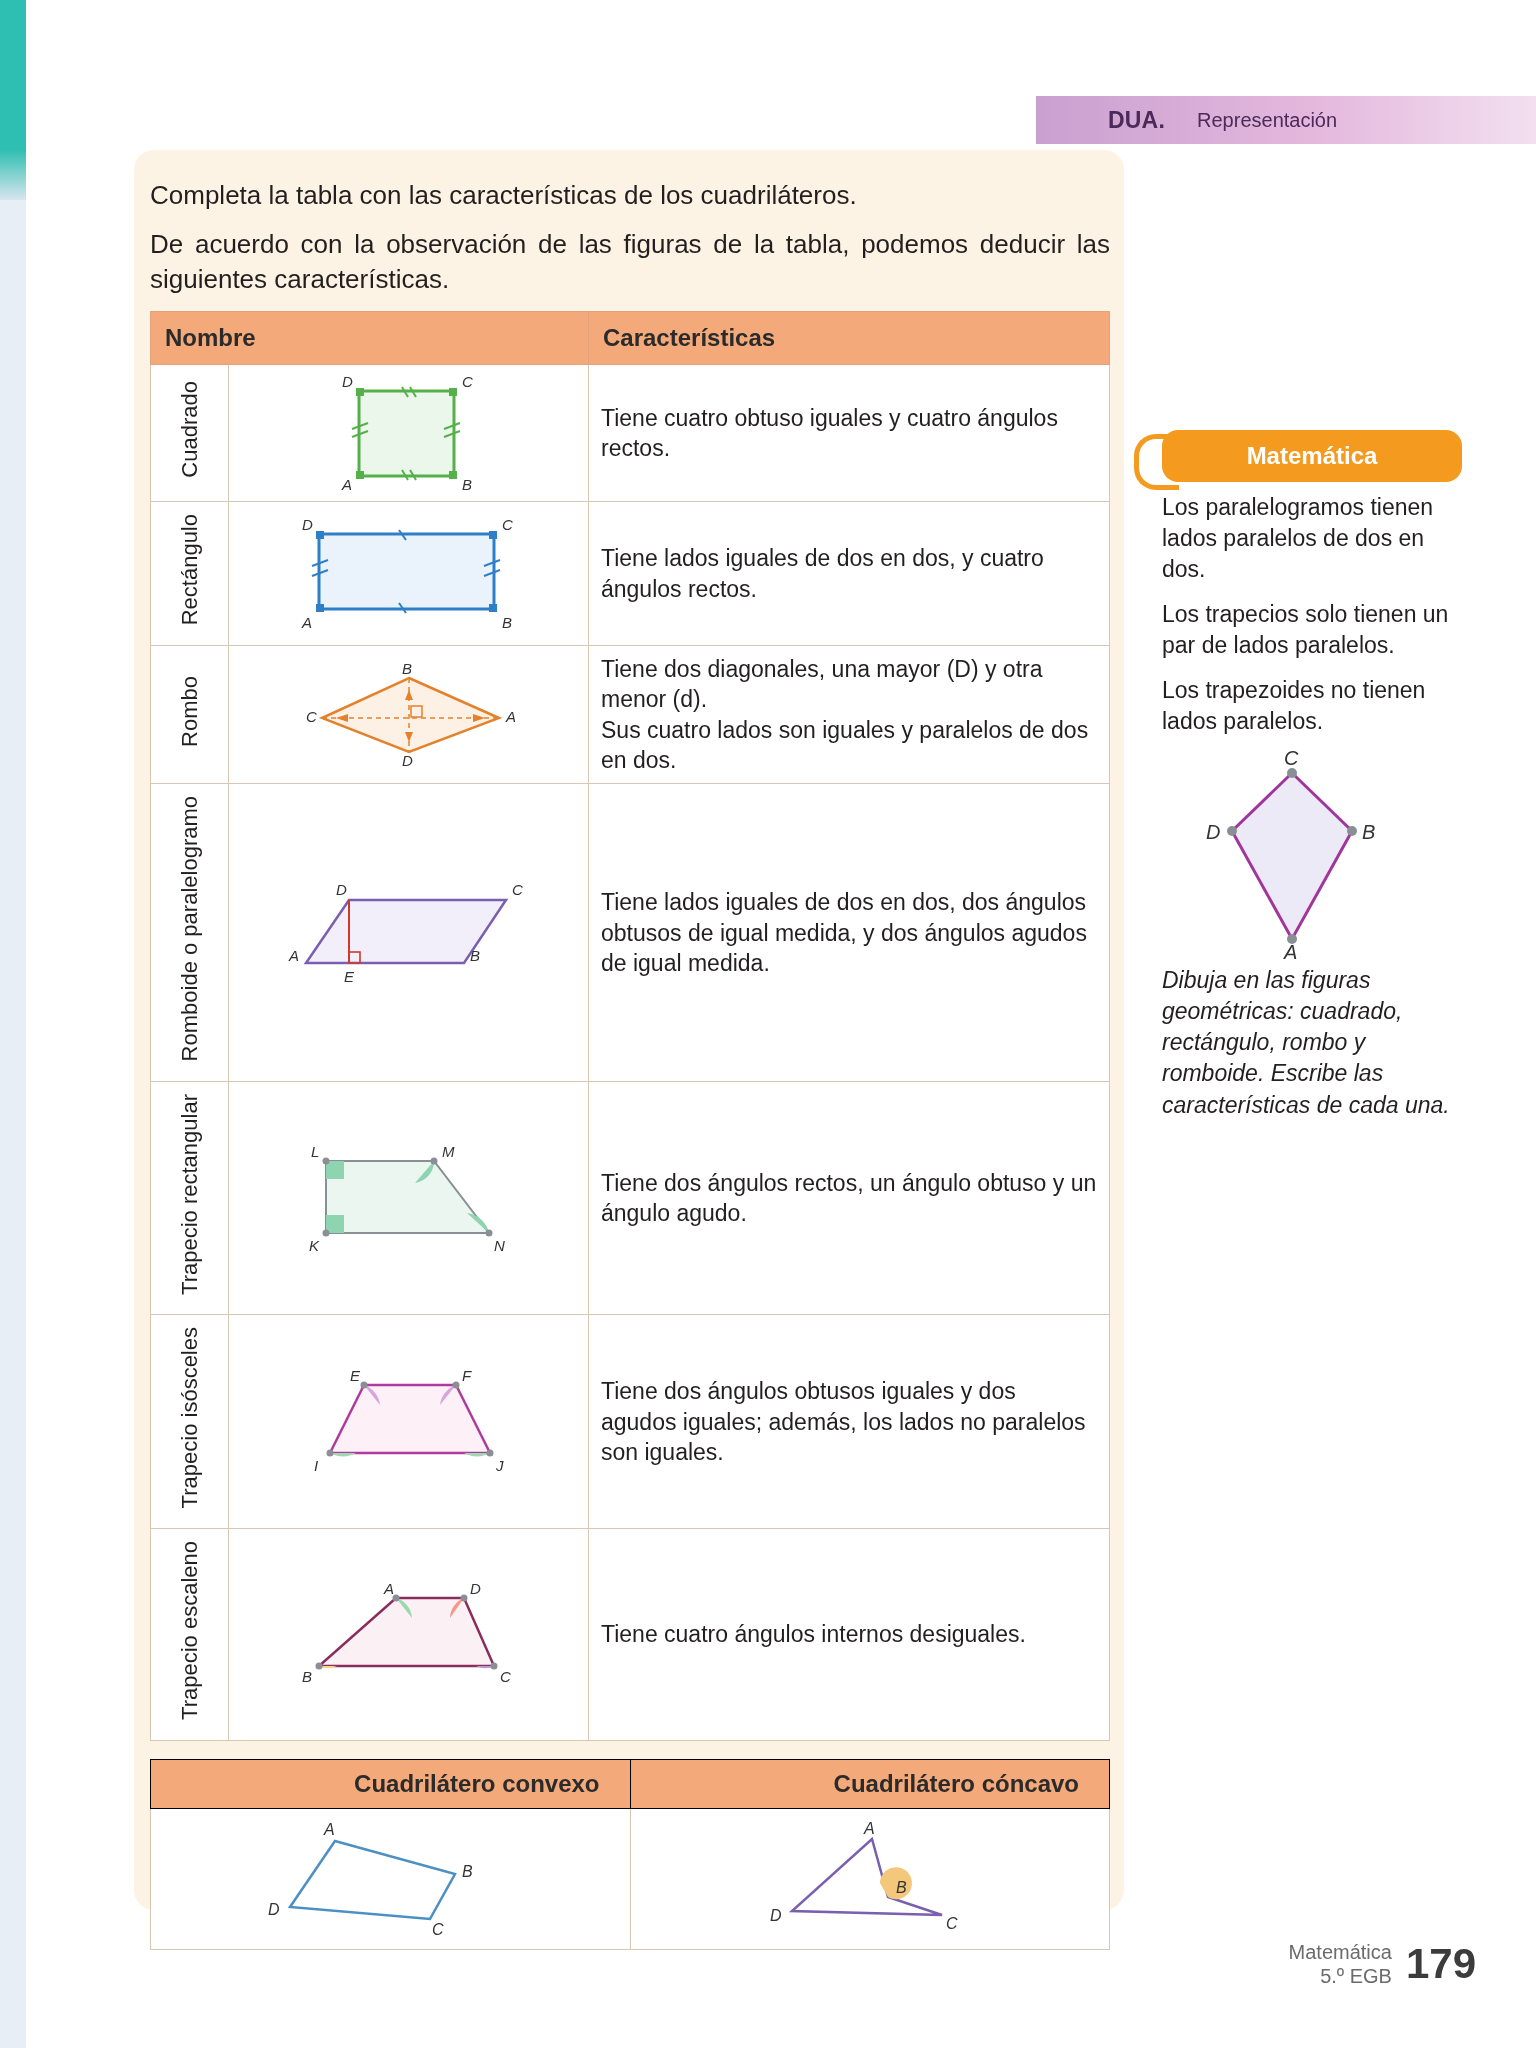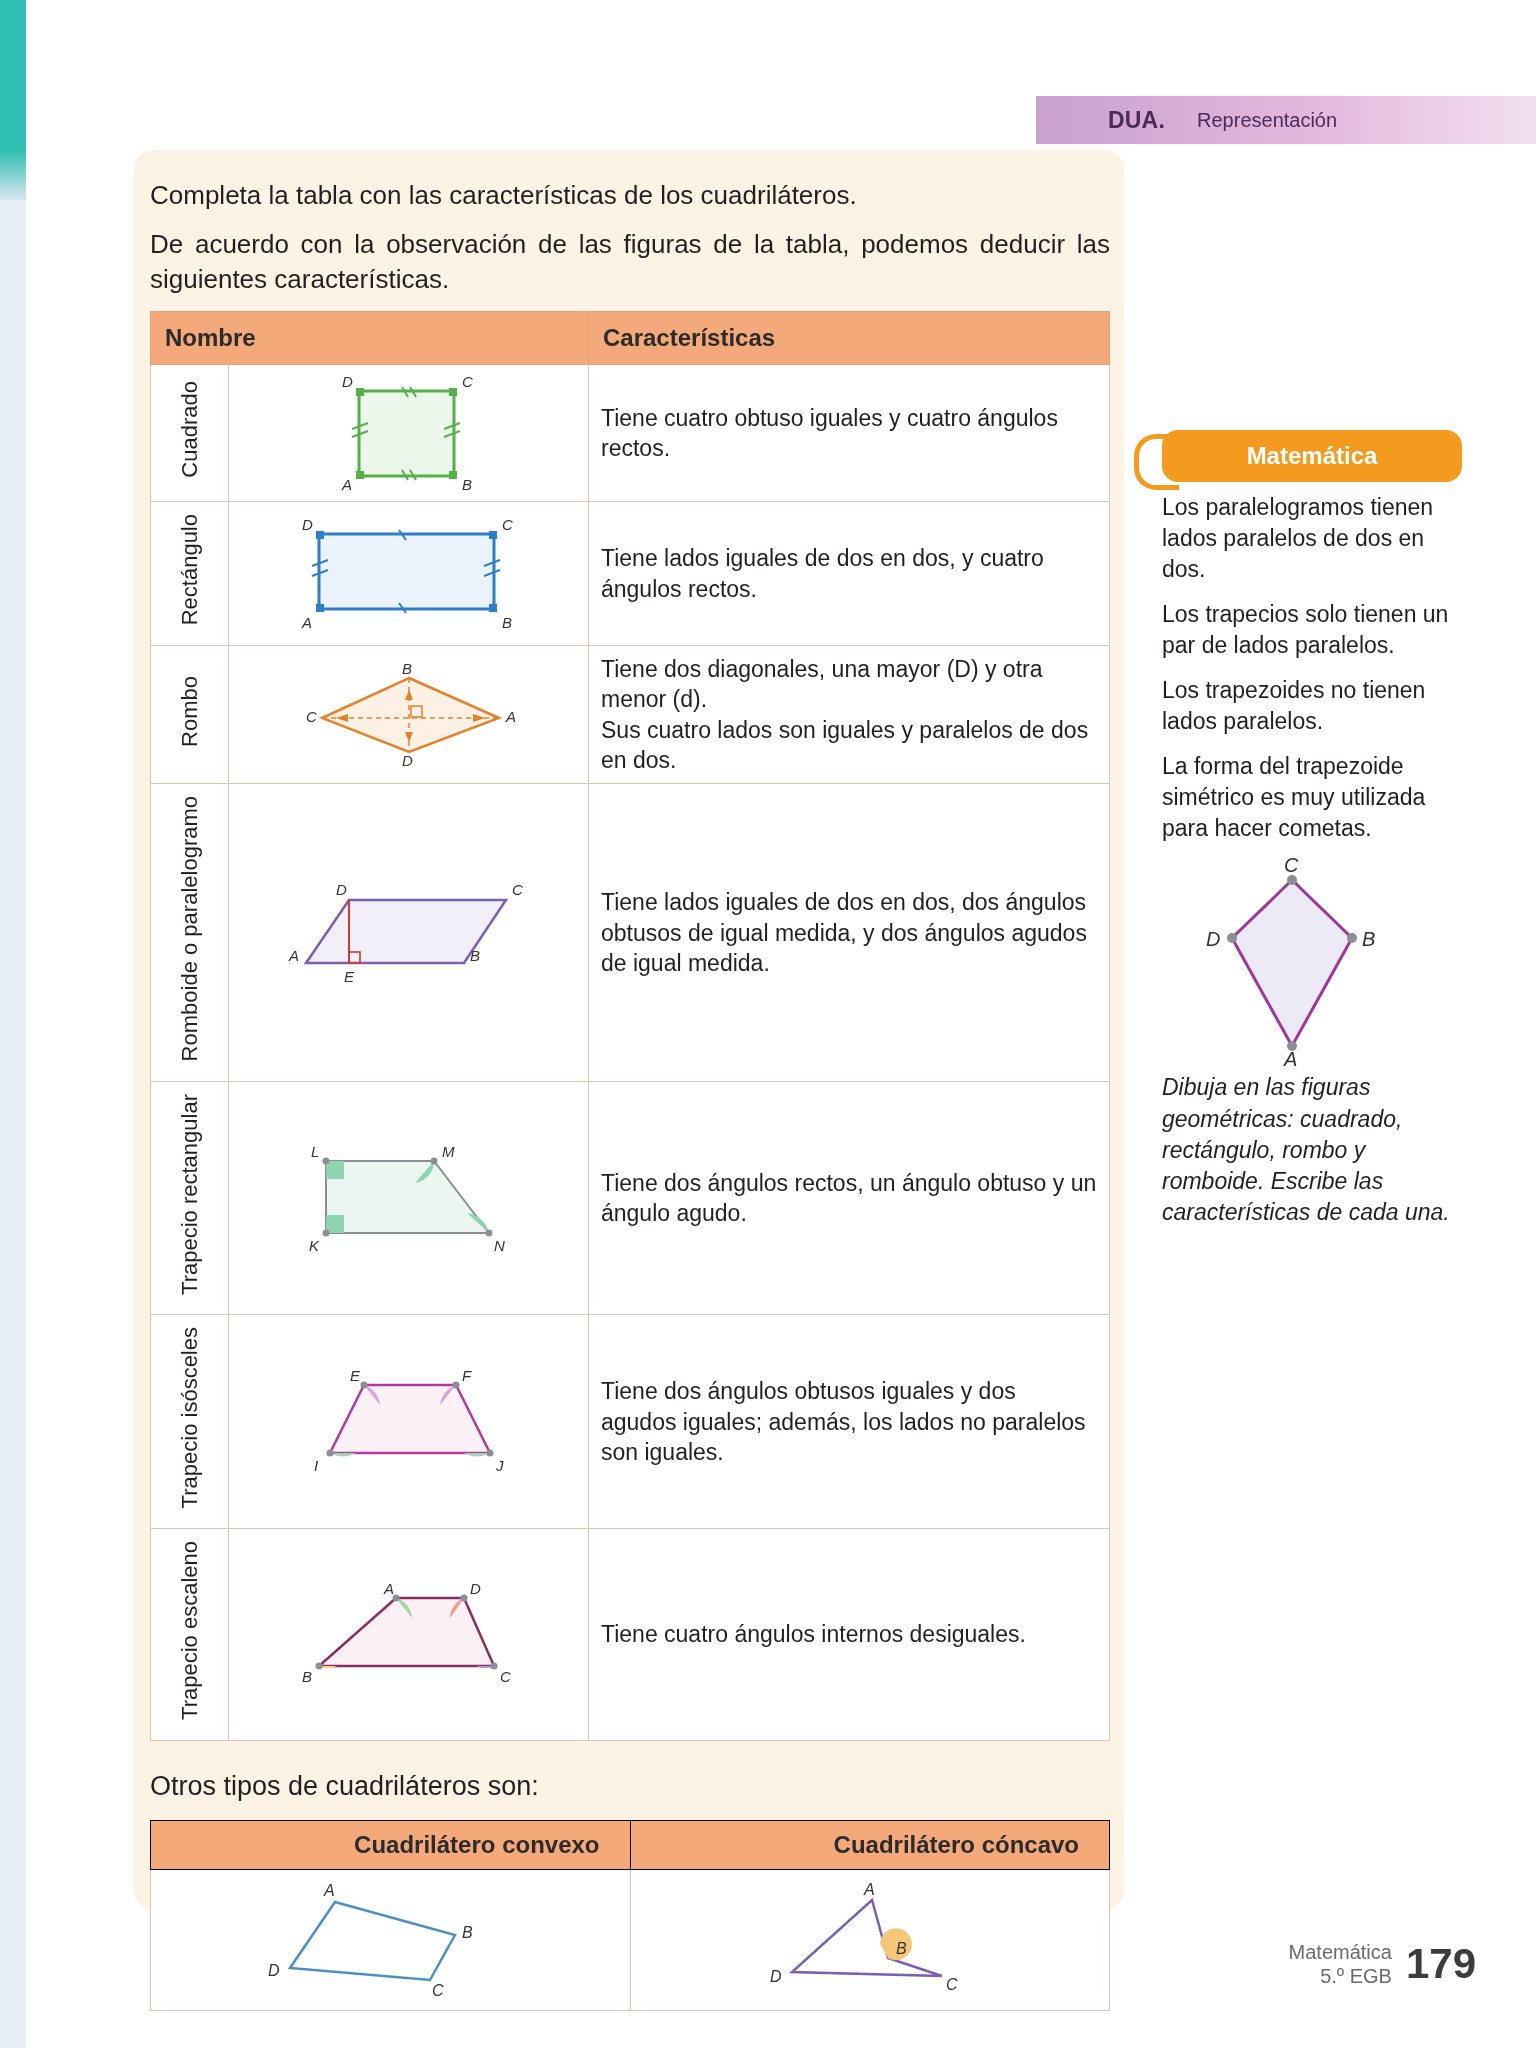--- a/index.html
+++ b/index.html
@@ -316,21 +316,20 @@
             <text x="18" y="100" font-size="15" font-style="italic" fill="#333">B</text>
             <text x="216" y="100" font-size="15" font-style="italic" fill="#333">C</text>
           </svg>
         </div>
       </td>
       <td>Tiene cuatro ángulos internos desiguales.</td>
     </tr>
   </tbody>
     </table>
 
-  <p class="otros">Otros tipos de cuadriláteros son:</p>
 
   <table class="second">
     <colgroup>
         <col style="width:50%">
         <col style="width:50%">
       </colgroup>
     <tbody>
         <tr>
       <th>Cuadrilátero convexo</th>
       <th>Cuadrilátero cóncavo</th>
@@ -367,21 +366,20 @@
 
 <div class="side">
   <div class="side-tab">
     <div class="side-hook" style="left:-28px"></div>
     <span>Matemática</span>
   </div>
   <div class="side-body">
     <p>Los paralelogramos tienen lados paralelos de dos en dos.</p>
     <p>Los trapecios solo tienen un par de lados paralelos.</p>
     <p>Los trapezoides no tienen lados paralelos.</p>
-    <p>La forma del trapezoide simétrico es muy utilizada para hacer cometas.</p>
 
     <div class="side-fig">
       <svg width="260" height="210" viewBox="0 0 260 210">
         <polygon points="130,22 190,80 130,188 70,80" fill="#eceaf7" stroke="#a0359b" stroke-width="3"></polygon>
         <circle cx="130" cy="22" r="5" fill="#8a8f96"></circle>
         <circle cx="190" cy="80" r="5" fill="#8a8f96"></circle>
         <circle cx="130" cy="188" r="5" fill="#8a8f96"></circle>
         <circle cx="70" cy="80" r="5" fill="#8a8f96"></circle>
         <text x="122" y="14" font-size="20" font-style="italic" fill="#333">C</text>
         <text x="200" y="88" font-size="20" font-style="italic" fill="#333">B</text>

